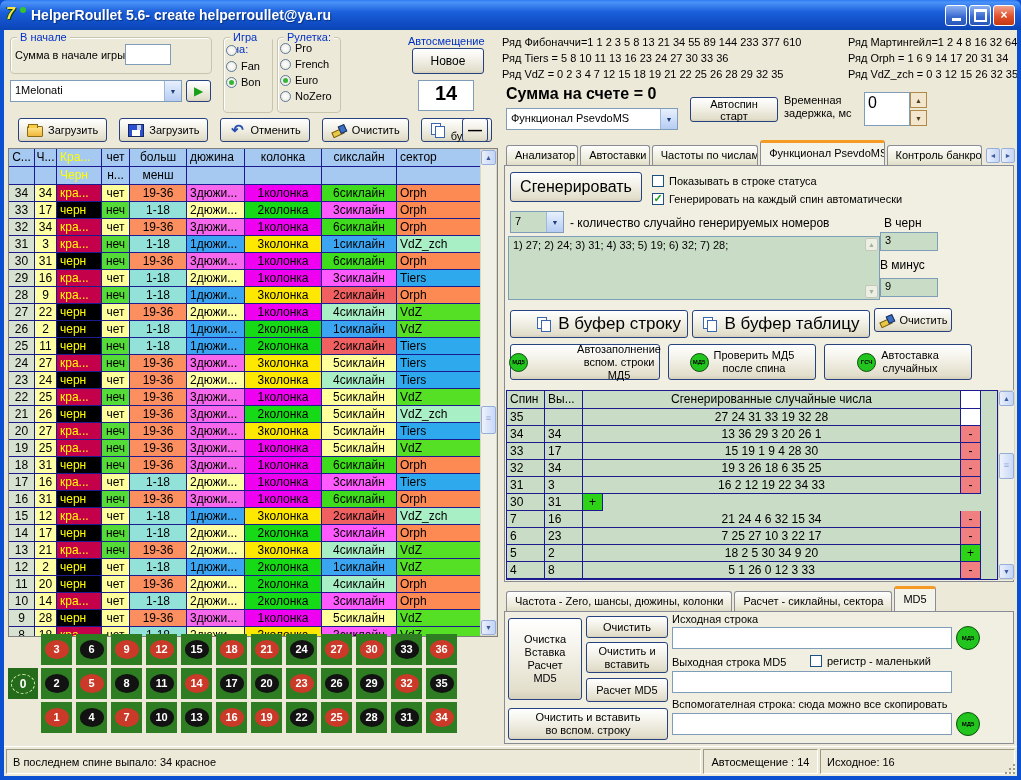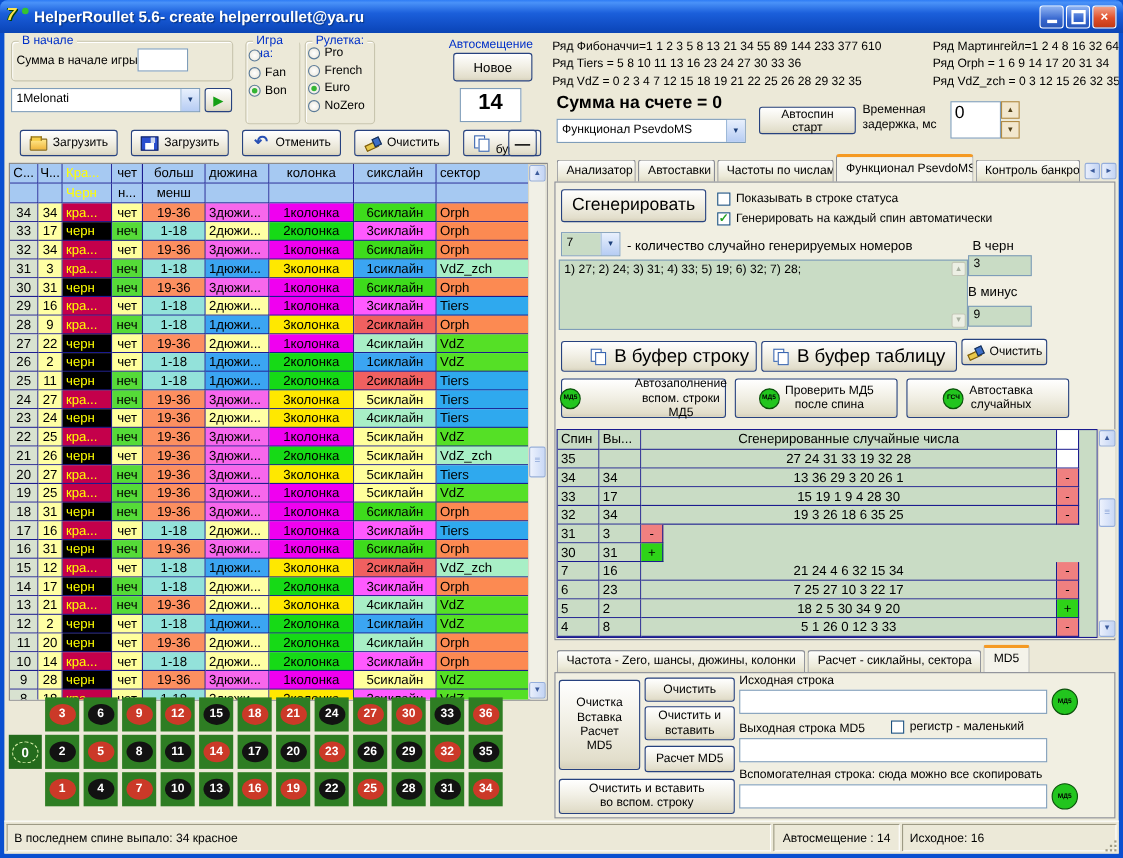--- a/index.html
+++ b/index.html
@@ -777,20 +777,21 @@
           </div>
           <div class="gtrow">
             <span class="gtc g0" style="width: 38px;">32</span>
             <span class="gtc g1" style="width: 38px;">34</span>
             <span class="gtc g2" style="width: 378px;">19  3  26  18  6  35  25</span>
             <span class="gtc g3" style="width: 20px; background: rgb(240, 128, 128);">-</span>
           </div>
           <div class="gtrow">
             <span class="gtc g0" style="width: 38px;">31</span>
             <span class="gtc g1" style="width: 38px;">3</span>
+            <span class="gtc g2" style="width: 378px;">16  2  12  19  22  34  33</span>
             <span class="gtc g3" style="width: 20px; background: rgb(240, 128, 128);">-</span>
           </div>
           <div class="gtrow">
             <span class="gtc g0" style="width: 38px;">30</span>
             <span class="gtc g1" style="width: 38px;">31</span>
             <span class="gtc g3" style="width: 20px; background: rgb(46, 211, 24);">+</span>
           </div>
           <div class="gtrow">
             <span class="gtc g0" style="width: 38px;">7</span>
             <span class="gtc g1" style="width: 38px;">16</span>

